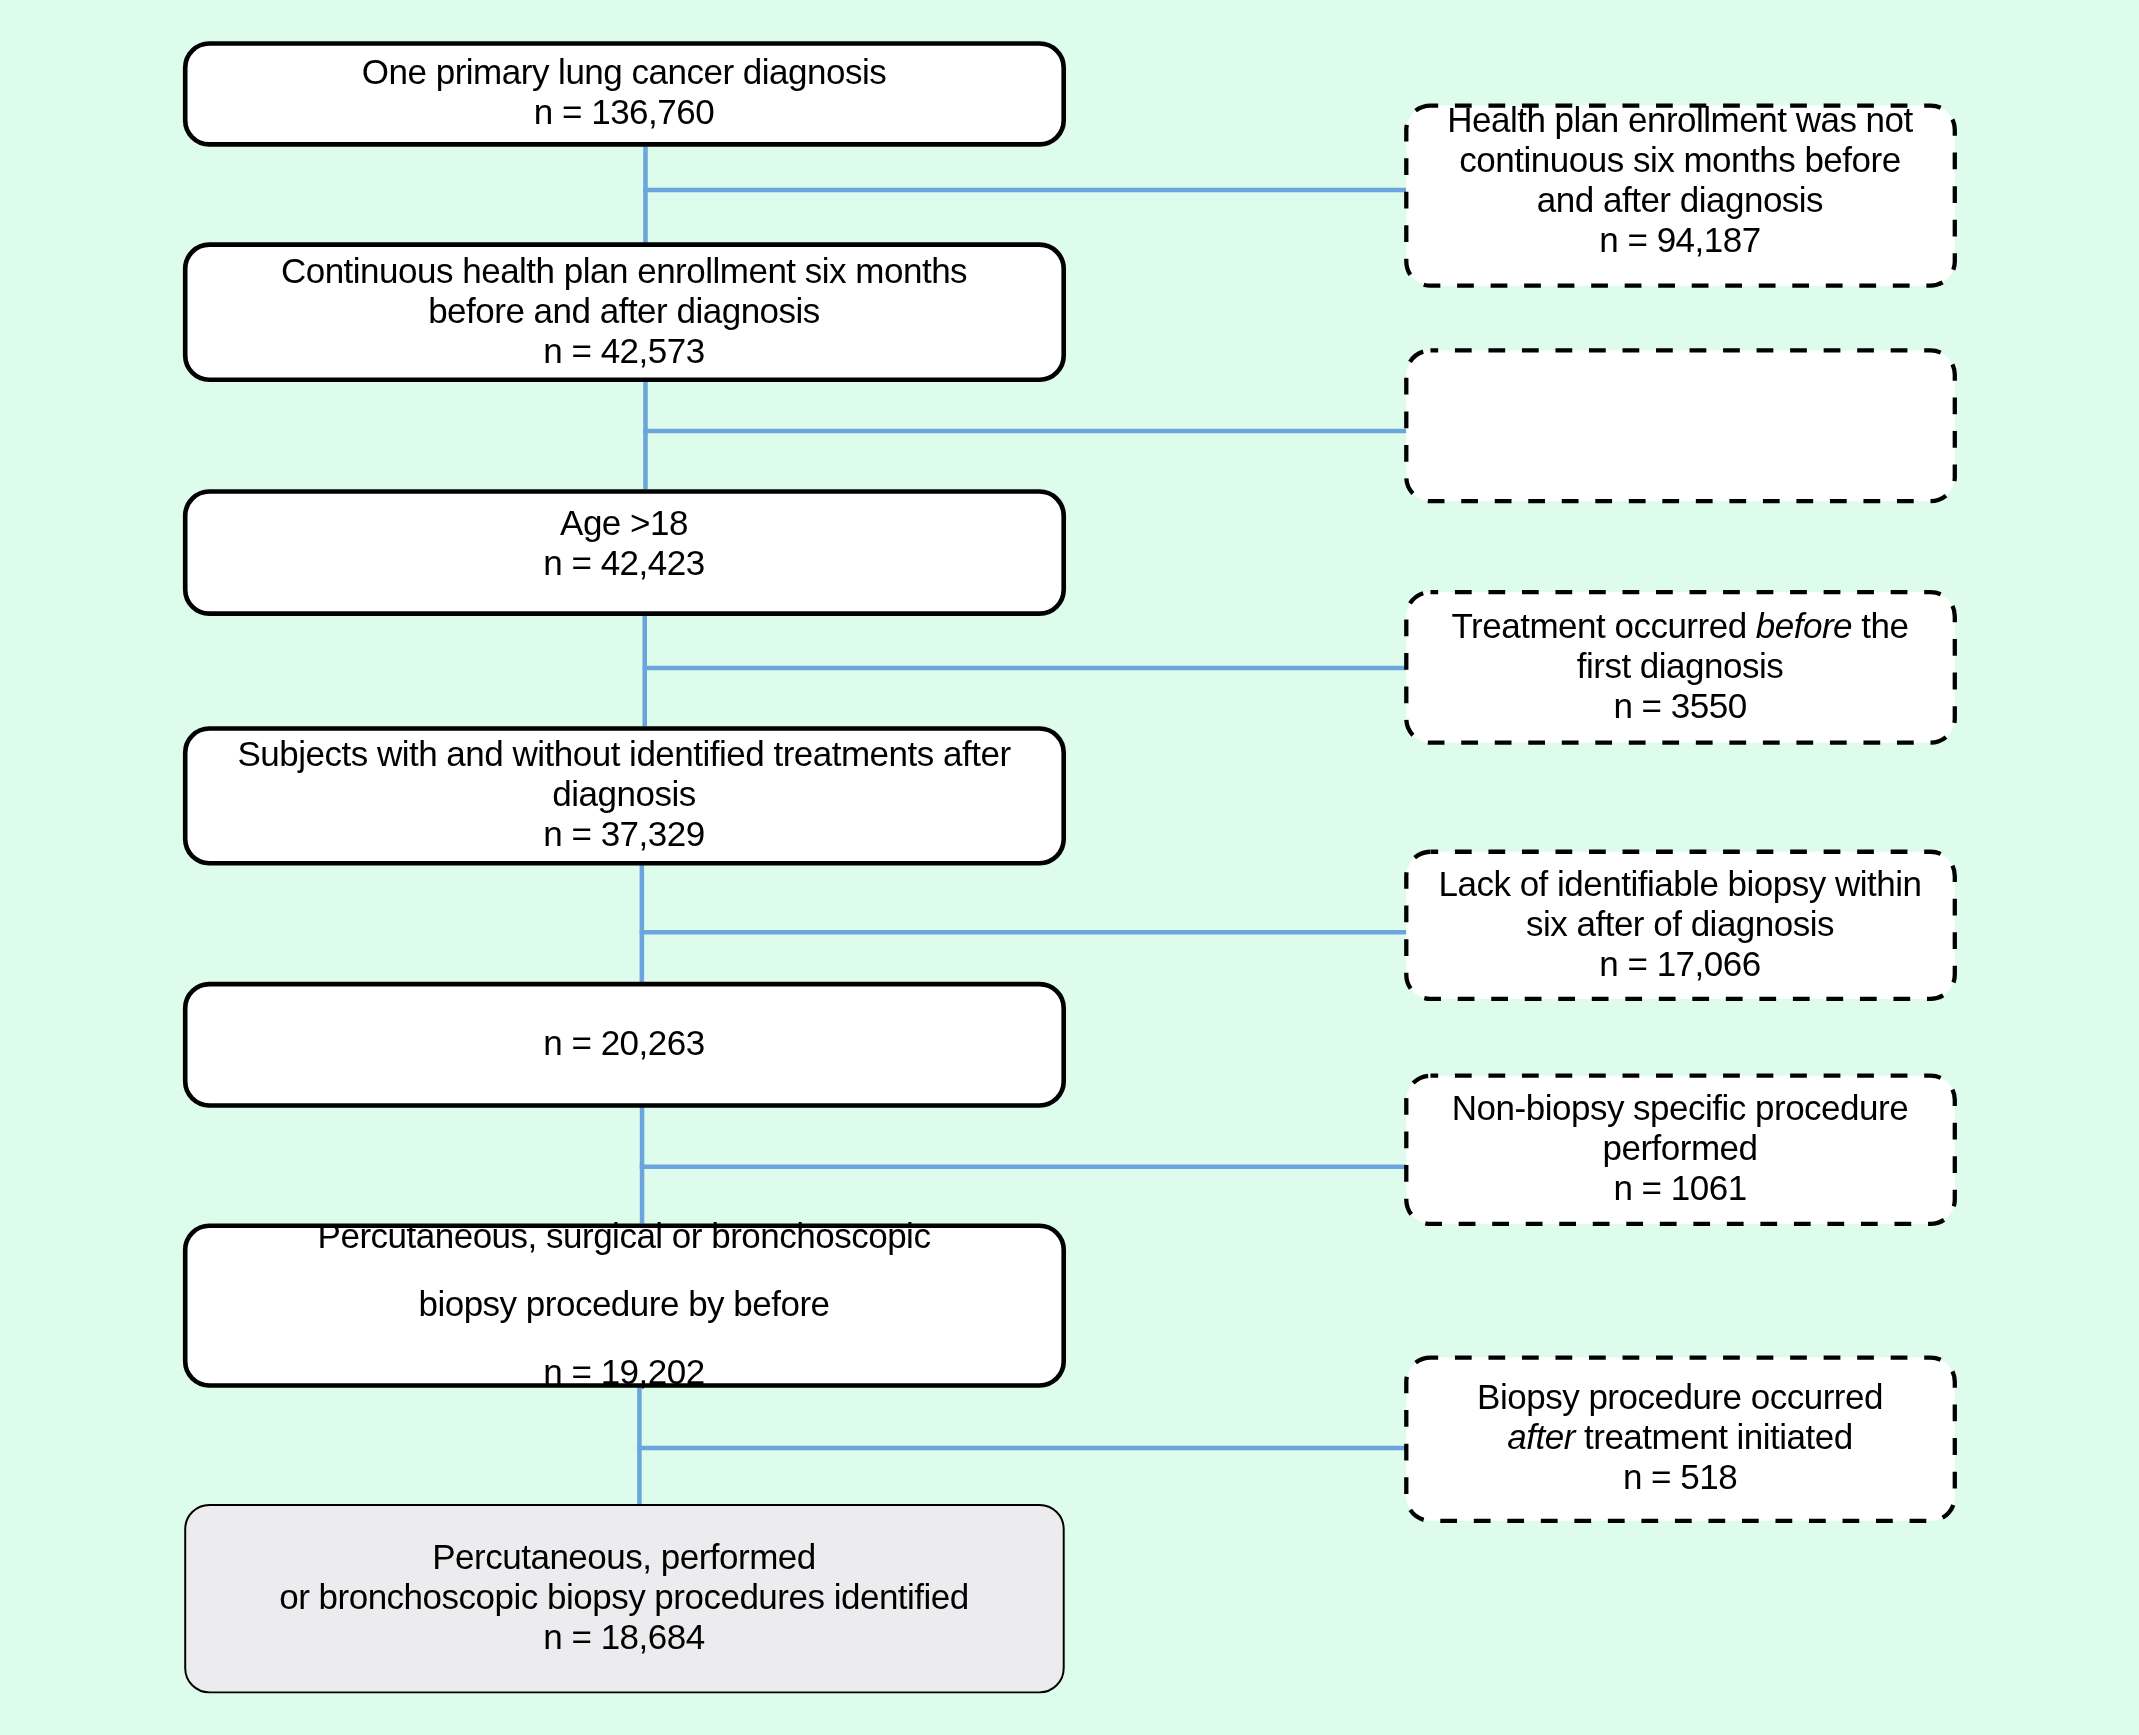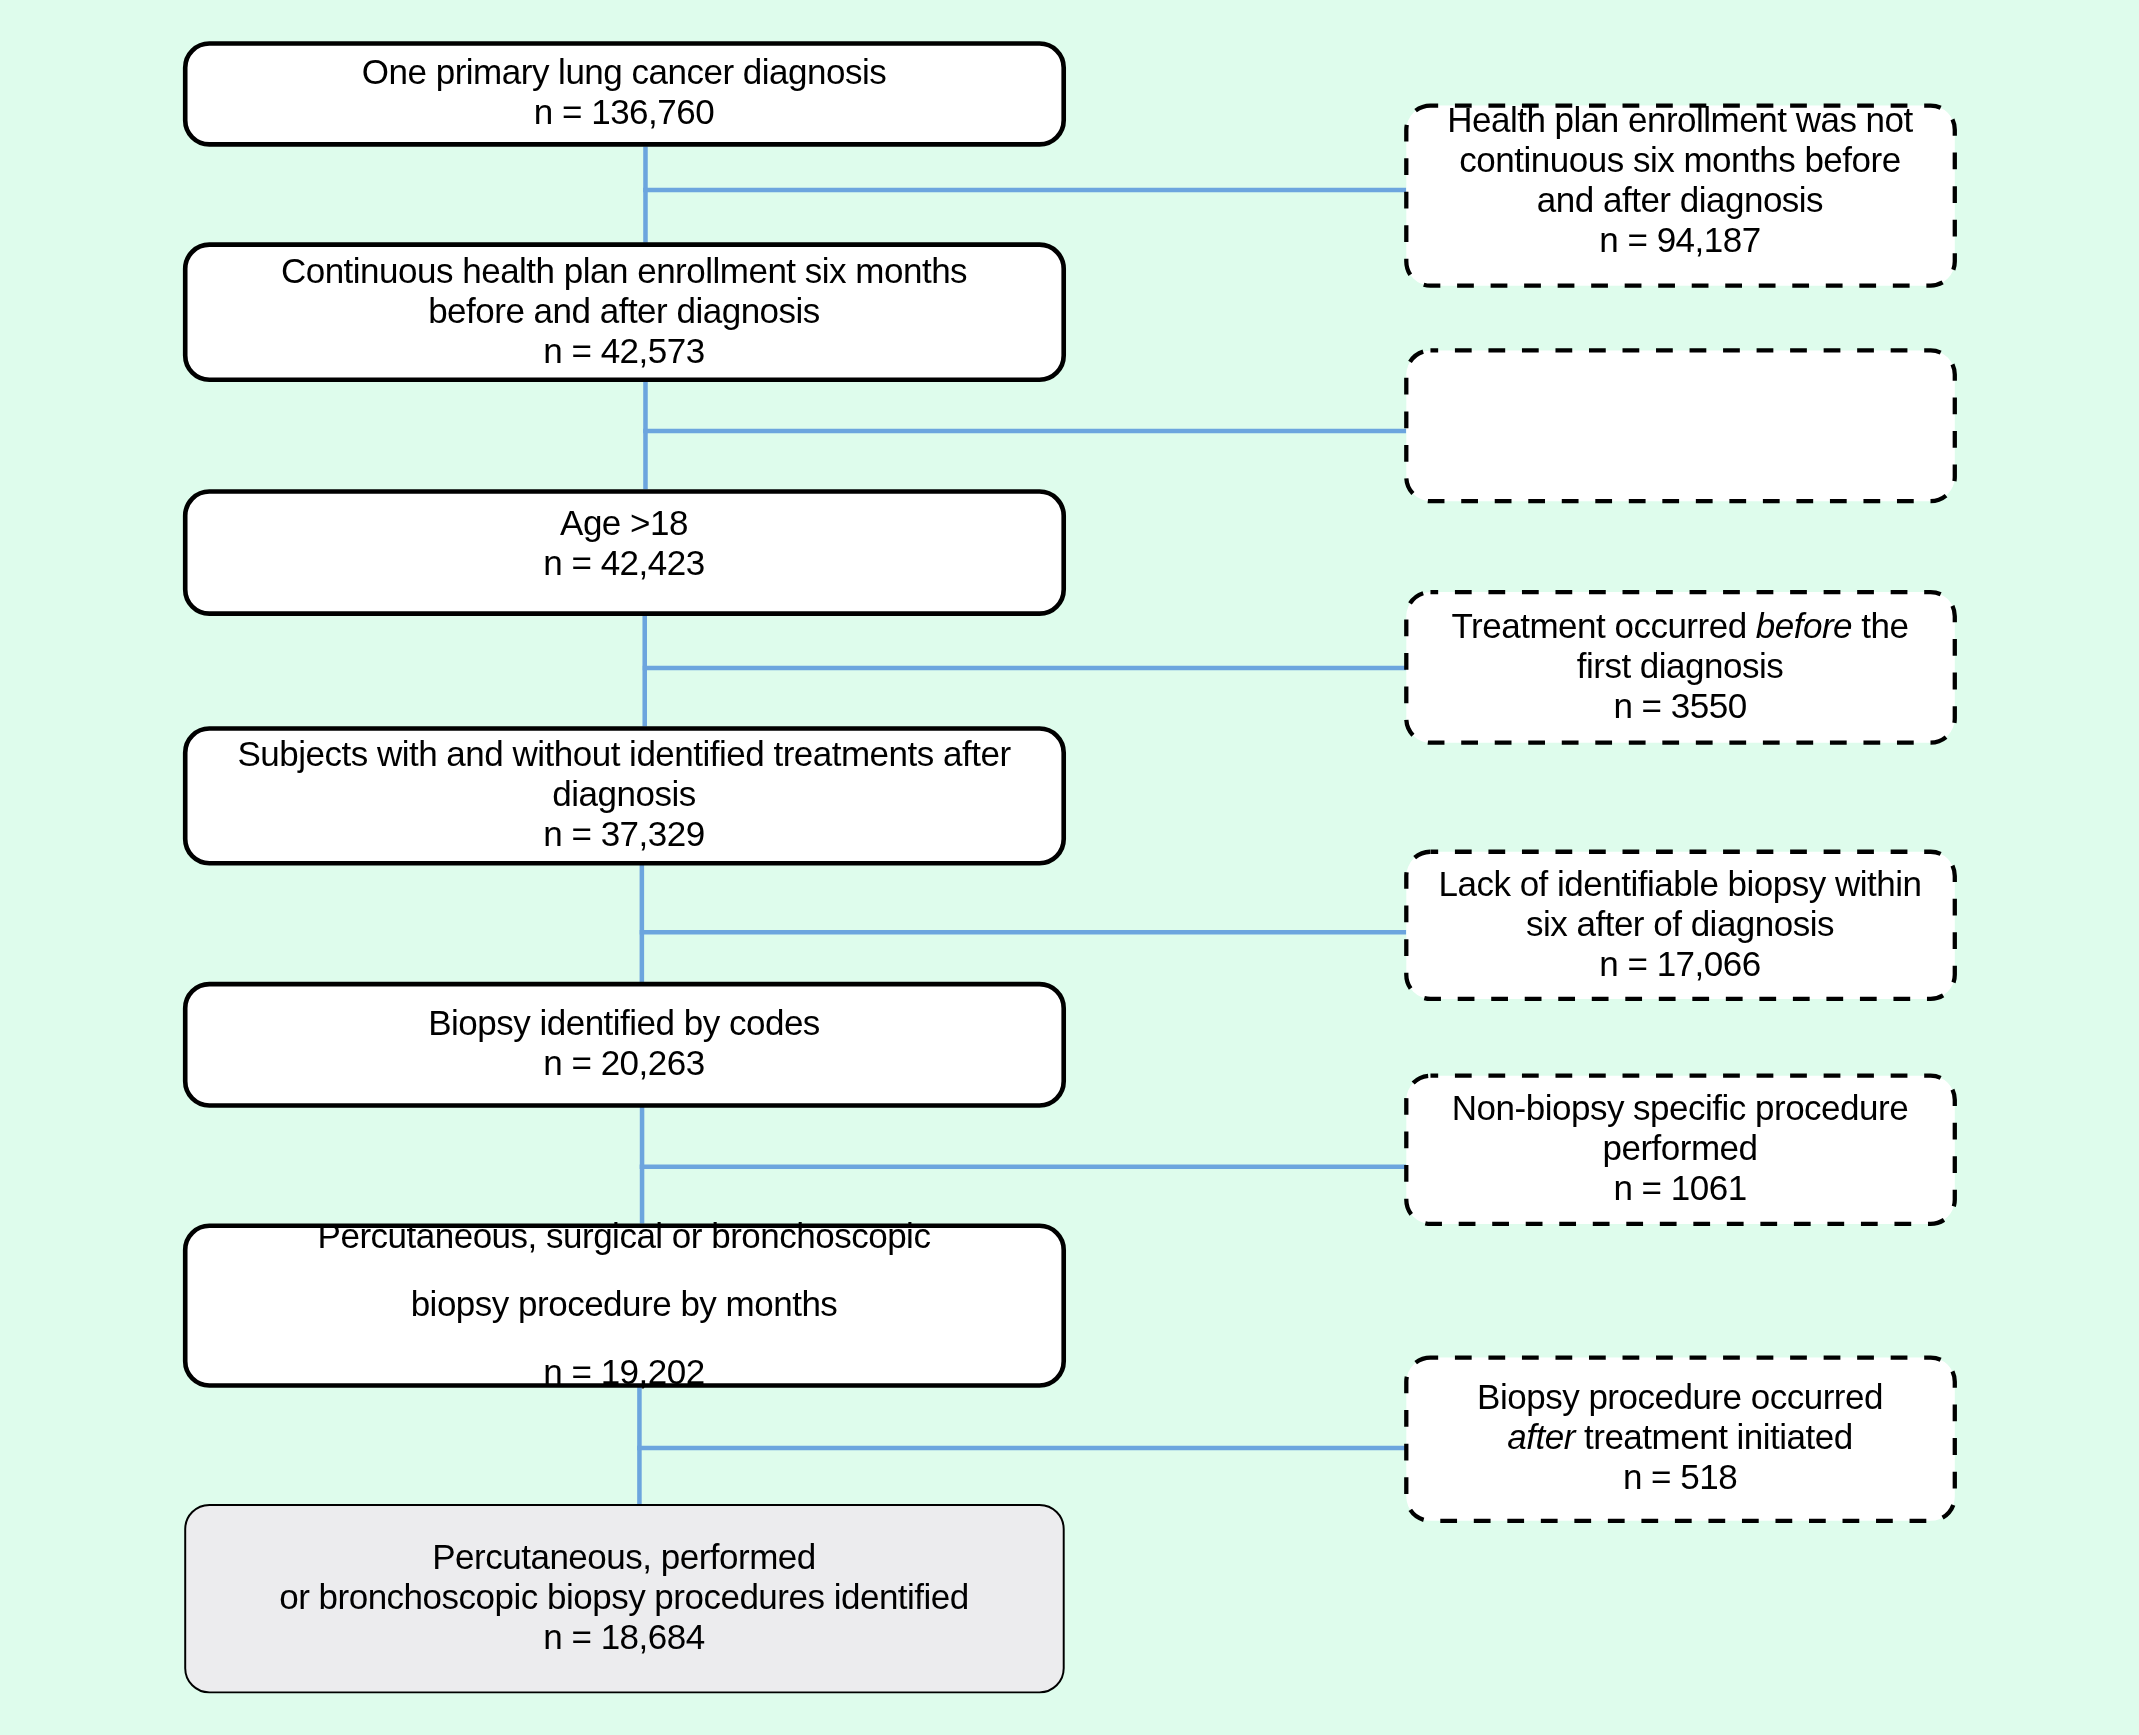--- a/index.html
+++ b/index.html
@@ -82,26 +82,25 @@
   <div class="lbl" style="left:185px;top:495px;width:878px;height:99px;">
     <span class="ln">Age &gt;18</span>
     <span class="ln">n = 42,423</span>
   </div>
   <div class="lbl" style="left:185px;top:728px;width:878px;height:135px;">
     <span class="ln">Subjects with and without identified treatments after</span>
     <span class="ln">diagnosis</span>
     <span class="ln">n = 37,329</span>
   </div>
   <div class="lbl" style="left:185px;top:984px;width:878px;height:121px;">
-    <span class="ln">Biopsy identified by codes</span>
     <span class="ln">n = 20,263</span>
   </div>
   <div class="lbl" style="left:185px;top:1226px;width:878px;height:160px;gap:28px;">
     <span class="ln">Percutaneous, surgical or bronchoscopic</span>
-    <span class="ln">biopsy procedure by months</span>
+    <span class="ln">biopsy procedure by before</span>
     <span class="ln">n = 19,202</span>
   </div>
   <div class="lbl" style="left:185px;top:1505px;width:878px;height:187px;">
     <span class="ln">Percutaneous, performed</span>
     <span class="ln">or bronchoscopic biopsy procedures identified</span>
     <span class="ln">n = 18,684</span>
   </div>
 
   <div class="lbl" style="left:1406px;top:92px;width:548px;height:180px;">
     <span class="ln">Health plan enrollment was not</span>

